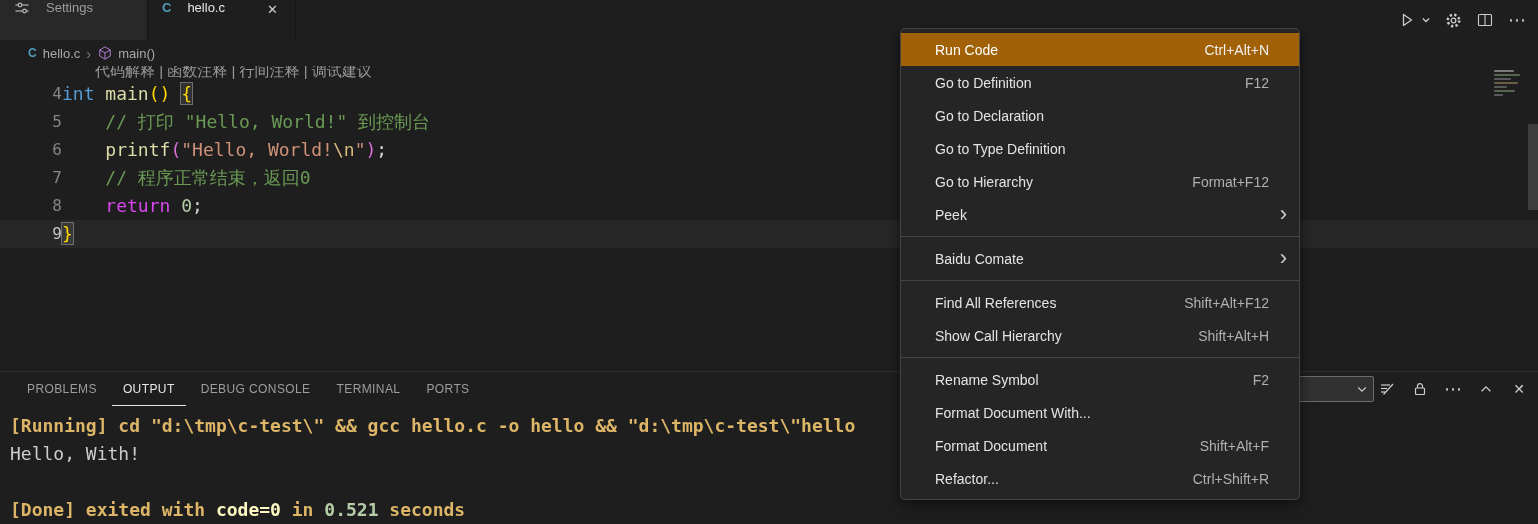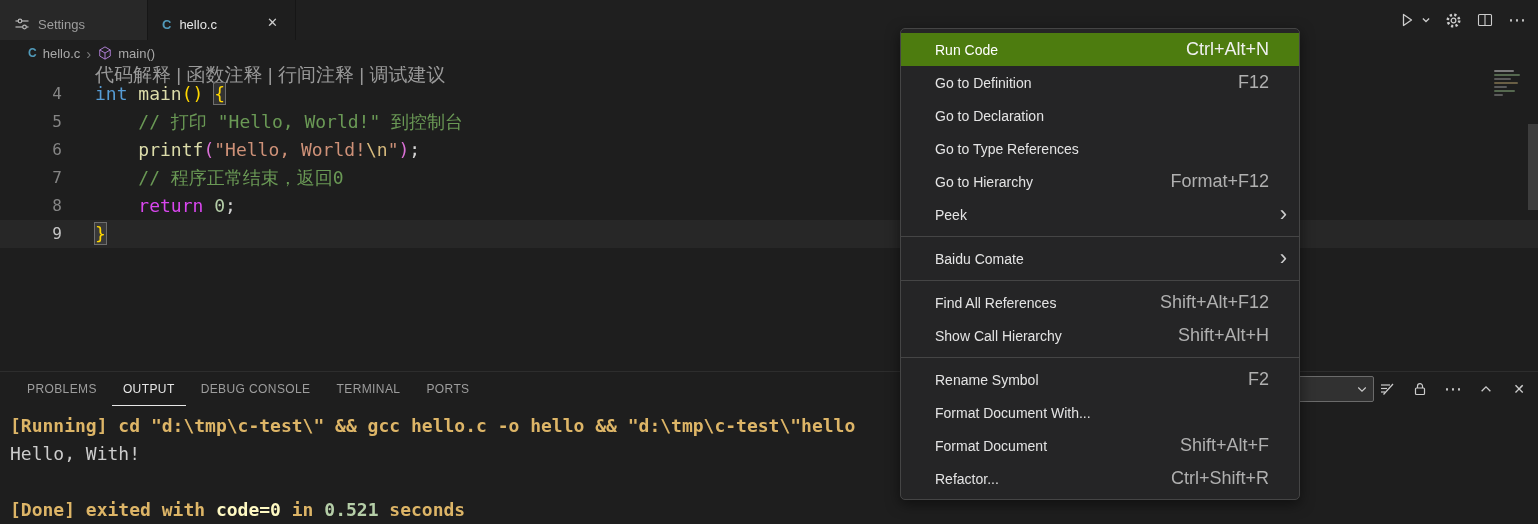--- a/index.html
+++ b/index.html
@@ -1,44 +1,44 @@
 <!DOCTYPE html>
 <html><head>
 <meta charset="utf-8">
 <style>
   *{margin:0;padding:0;box-sizing:border-box}
   html,body{width:1538px;height:524px;overflow:hidden;background:#1e1e1e;font-family:"Liberation Sans",sans-serif}
   .window{position:relative;width:1538px;height:524px;background:#1e1e1e;overflow:hidden}
 
   
   .tabbar{position:absolute;left:0;top:0;width:100%;height:40px;background:#1f1f1f;display:flex;align-items:stretch}
-  .tab{display:flex;align-items:flex-end;gap:8px;padding:8px 14px;min-width:148px;border-right:1px solid #161616;font-size:13px;color:#9d9d9d;cursor:default}
+  .tab{display:flex;align-items:flex-start;gap:16px;padding:0 14px;min-width:148px;border-right:1px solid #161616;font-size:13px;color:#9d9d9d;cursor:default}
   .tab.inactive{background:#282828}
   .tab.active{background:#1e1e1e;color:#e7e7e7}
   .tab-close{margin-left:auto;font-size:13px;color:#cfcfcf;padding:2px 3px;border-radius:3px}
   .c-letter{color:#519aba;font-weight:bold;font-size:13px}
   .tab-strip-spacer{flex:1}
   .editor-actions{display:flex;align-items:center;gap:10px;padding-right:10px}
   .icon-btn{display:flex;align-items:center;justify-content:center;width:22px;height:22px;color:#cccccc}
   .run-group{display:flex;align-items:center;gap:2px}
   .more-glyph{font-size:18px;color:#cccccc;line-height:1}
 
   
   .breadcrumb{position:absolute;left:0;top:40px;width:100%;height:26px;background:#1e1e1e;display:flex;align-items:center;gap:6px;padding-left:28px;font-size:13px;color:#a9a9a9;z-index:3}
   .bc-sep{color:#7a7a7a;font-size:15px}
 
   
   .editor{position:absolute;left:0;top:66px;width:100%;height:305px;background:#1e1e1e;overflow:hidden}
-  .codelens{position:absolute;left:95px;top:-4px;font-size:19px;color:#999999;z-index:1;white-space:pre}
+  .codelens{position:absolute;left:95px;top:-4px;font-size:15px;color:#999999;z-index:1;white-space:pre}
   .code-lines{position:absolute;left:0;top:14px;right:0;z-index:2}
   .code-line{display:flex;height:28px;line-height:28px;font-family:"DejaVu Sans Mono","DejaVu Sans",monospace;font-size:18px}
   .code-line.active{background:rgba(255,255,255,0.045)}
   .line-num{width:62px;flex:none;text-align:right;color:#858585;font-size:16px}
   .code-line.active .line-num{color:#c6c6c6}
-  .line-content{margin-left:33px;white-space:pre;color:#d4d4d4}
+  .line-content{white-space:pre;color:#d4d4d4}
   .tk-kw{color:#569cd6}.tk-fn{color:#dcdcaa}.tk-b1{color:#ffd700}.tk-b2{color:#da70d6}
   .tk-cm{color:#6a9955}.tk-str{color:#ce9178}.tk-esc{color:#d7ba7d}.tk-pn{color:#d4d4d4}
   .tk-ret{color:#d946ef}.tk-num{color:#b5cea8}
   .tk-match{outline:1px solid #6e6e6e;background:rgba(110,110,110,0.25)}
   .minimap{position:absolute;right:14px;top:2px;width:30px;z-index:1}
   .minimap .mb{height:2px;margin:2px 0;border-radius:1px;background:#5a5a5a}
   .minimap .mb:nth-child(1){width:20px;background:#7a7a7a}
   .minimap .mb:nth-child(2){width:26px;background:#55684f}
   .minimap .mb:nth-child(3){width:17px}
   .minimap .mb:nth-child(4){width:24px;background:#6a5f45}
@@ -57,22 +57,22 @@
   .panel-actions{position:absolute;right:8px;top:0;height:34px;display:flex;align-items:center;gap:11px}
   .close-glyph{font-size:14px;color:#cccccc}
   .output-content{position:absolute;left:10px;top:40px;right:0;font-family:"DejaVu Sans Mono","DejaVu Sans",monospace;font-size:18px}
   .out-line{height:28px;line-height:28px;white-space:pre;color:#cccccc}
   .o-y{color:#ddb567}.o-p{color:#fef9c3}.o-g{color:#b5cea8}.o-w{color:#cccccc}.o-b{font-weight:bold}
 
   
   .context-menu{position:absolute;left:900px;top:28px;width:400px;background:#252526;border:1px solid #454545;border-radius:5px;box-shadow:0 4px 14px rgba(0,0,0,.5);padding:4px 0;z-index:50}
   .menu-item{position:relative;height:33px;display:flex;align-items:center;padding:0 30px 0 34px;color:#e4e4e4;font-size:14px;cursor:default}
   .menu-item .menu-label{flex:1}
-  .menu-shortcut{color:#b0b0b0;font-size:18px}
-  .menu-item.selected{background:#4d7c0f;color:#ffffff}
+  .menu-shortcut{color:#b0b0b0;font-size:14px}
+  .menu-item.selected{background:#a16207;color:#ffffff}
   .menu-item.selected .menu-shortcut{color:#f0f0f0}
   .menu-arrow{position:absolute;right:12px;top:50%;transform:translateY(-54%);font-size:22px;line-height:1;color:#cccccc}
   .menu-sep{height:1px;background:#454545;margin:5px 0}
   svg{display:block}
 </style>
 </head>
 <body>
 
 <div class="window">
 
@@ -234,21 +234,21 @@
         <span class="menu-shortcut">Ctrl+Alt+N</span>
       </div>
       <div class="menu-item">
         <span class="menu-label">Go to Definition</span>
         <span class="menu-shortcut">F12</span>
       </div>
       <div class="menu-item">
         <span class="menu-label">Go to Declaration</span>
       </div>
       <div class="menu-item">
-        <span class="menu-label">Go to Type References</span>
+        <span class="menu-label">Go to Type Definition</span>
       </div>
       <div class="menu-item">
         <span class="menu-label">Go to Hierarchy</span>
         <span class="menu-shortcut">Format+F12</span>
       </div>
       <div class="menu-item">
         <span class="menu-label">Peek</span>
         <span class="menu-arrow">›</span>
       </div>
       <div class="menu-sep"></div>

